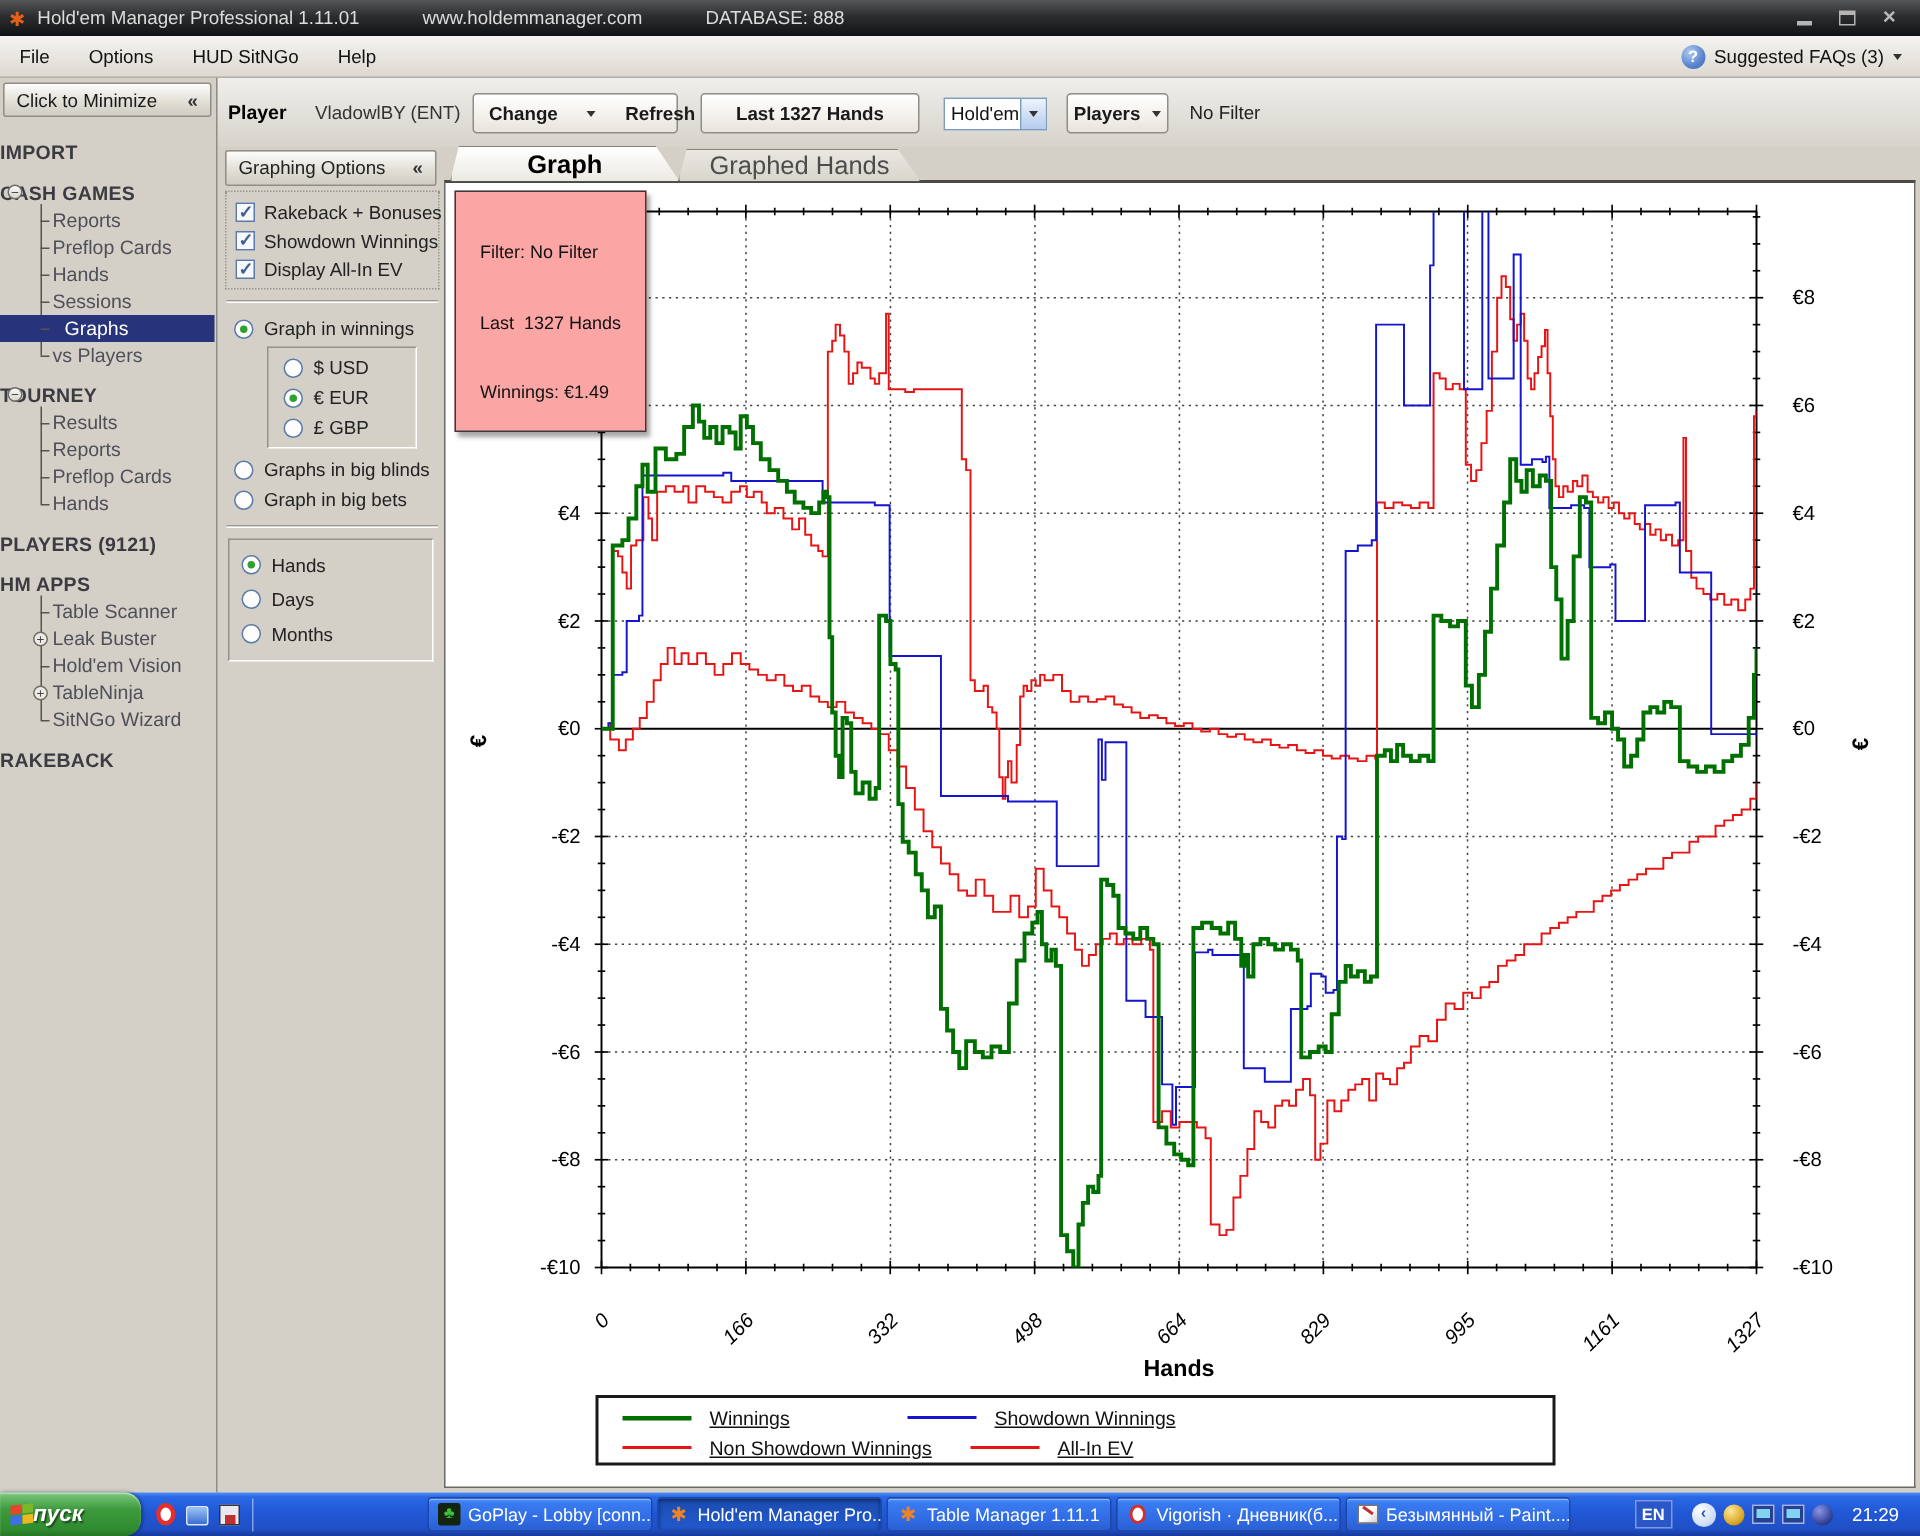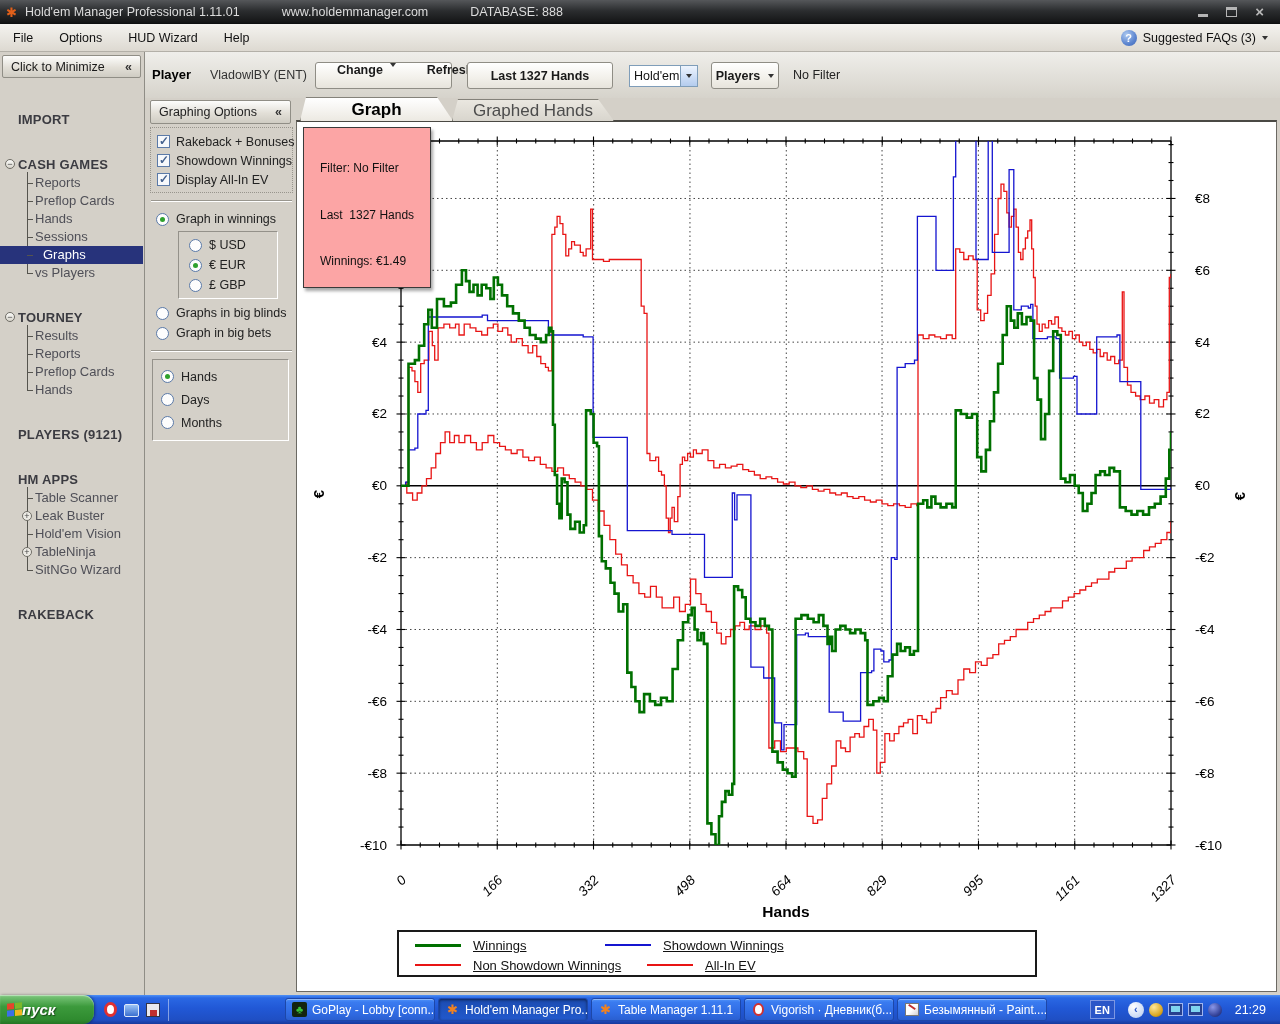--- a/index.html
+++ b/index.html
@@ -28,21 +28,21 @@
   .caret { width:0; height:0; border-left:3.5px solid transparent; border-right:3.5px solid transparent; border-top:4px solid #333; }
 
   
   #sidebar { position:absolute; left:0; top:52px; width:145px; height:943px;
     background:#d4d0c8; border-right:1px solid #8f8d86; z-index:5; }
   #minimize-btn { position:absolute; left:2px; top:3px; width:139px; height:23px;
     background:linear-gradient(#fdfdfc,#e2dfd7 55%,#cfccc3); border:1px solid #908e86; border-radius:2px;
     font-size:12.5px; color:#1a1a1a; display:flex; align-items:center; padding:0 8px; }
   #minimize-btn .chev { margin-left:auto; font-weight:bold; color:#333; }
   #tree { position:absolute; left:0; top:32px; width:143px; font-size:13px; color:#4f4f57; }
-  .tree-section { position:relative; height:19px; line-height:19px; padding-left:18px; margin-top:26px;
+  .tree-section { position:relative; height:19px; line-height:19px; margin-top:8px;
     font-weight:bold; color:#3b3b41; letter-spacing:0.2px; white-space:nowrap; }
   .tree-section .exp { position:absolute; left:5px; top:4px; width:10px; height:10px; border:1px solid #6f6d66;
     border-radius:50%; background:linear-gradient(#fafaf8,#d8d5cc); font-size:9px; line-height:8px; text-align:center;
     color:#444; font-weight:normal; }
   .tree-kids { position:relative; margin-left:27px; padding-left:8px; }
   .tree-kids::before { content:""; position:absolute; left:0; top:-2px; height:calc(100% - 7px); width:1px; background:#55544e; }
   .tree-item { position:relative; height:18px; line-height:18px; white-space:nowrap; cursor:default; }
   .tree-item::before { content:""; position:absolute; left:-8px; top:9px; width:6px; height:1px; background:#55544e; }
   .tree-item.haspl::before { display:none; }
   .tree-item .plus { position:absolute; left:-13px; top:4px; width:10px; height:10px; border:1px solid #6f6d66;
@@ -52,21 +52,21 @@
 
   
   #toolbar { position:absolute; left:145px; top:52px; width:1135px; height:46px;
     background:linear-gradient(#efeeea,#d6d3cb); z-index:4; font-size:12.5px; }
   #toolbar .abs { position:absolute; }
   .tb-btn { background:linear-gradient(#ffffff,#f2f0ea 60%,#e7e4dc); border:1px solid #8f8d85; border-radius:3px;
     display:flex; align-items:center; font-weight:bold; color:#1a1a1a; }
   #player-label { left:7px; top:15px; font-weight:bold; font-size:13px; color:#000; }
   #player-name { left:65px; top:16px; color:#333; }
   #change-group { left:170px; top:10px; width:137px; height:27px; }
-  #change-group .cell { padding:0 10px; display:flex; align-items:flex-start; gap:7px; height:100%;margin-left:11px; }
+  #change-group .cell { padding:0 10px; display:flex; align-items:center; gap:19px; height:100%; }
   #change-group .divider { width:1px; height:100%; background:#b3b0a8; }
   #last-hands-btn { left:322px; top:10px; width:146px; height:27px; justify-content:center; }
   #game-select { left:484px; top:13px; width:69px; height:22px; background:#fff; border:1px solid #7f9db9;
     display:flex; align-items:center; font-weight:normal; color:#111; }
   #game-select .sel-label { padding-left:4px; flex:1; }
   #game-select .sel-btn { width:17px; height:100%; border-left:1px solid #7f9db9;
     background:linear-gradient(#eef4fd,#cbdcf5 60%,#b4ccee); display:flex; align-items:center; justify-content:center; }
   #filter-btn { left:566px; top:10px; width:68px; height:27px; justify-content:center; gap:8px; }
   #no-filter { left:648px; top:16px; color:#222; }
 
@@ -167,21 +167,21 @@
   <div id="win-buttons">
     <span class="wbtn wbtn-min"></span>
     <span class="wbtn wbtn-restore"></span>
     <span class="wbtn wbtn-close">×</span>
   </div>
 </div>
 
 <div id="menubar">
   <span class="menu-item">File</span>
   <span class="menu-item">Options</span>
-  <span class="menu-item">HUD Wizard</span>
+  <span class="menu-item">HUD SitNGo</span>
   <span class="menu-item">Help</span>
   <div id="faq">
     <span id="faq-q">?</span>
     <span>Suggested FAQs (3)</span>
     <span class="caret"></span>
   </div>
 </div>
 
 <div id="sidebar">
   <div id="minimize-btn">

